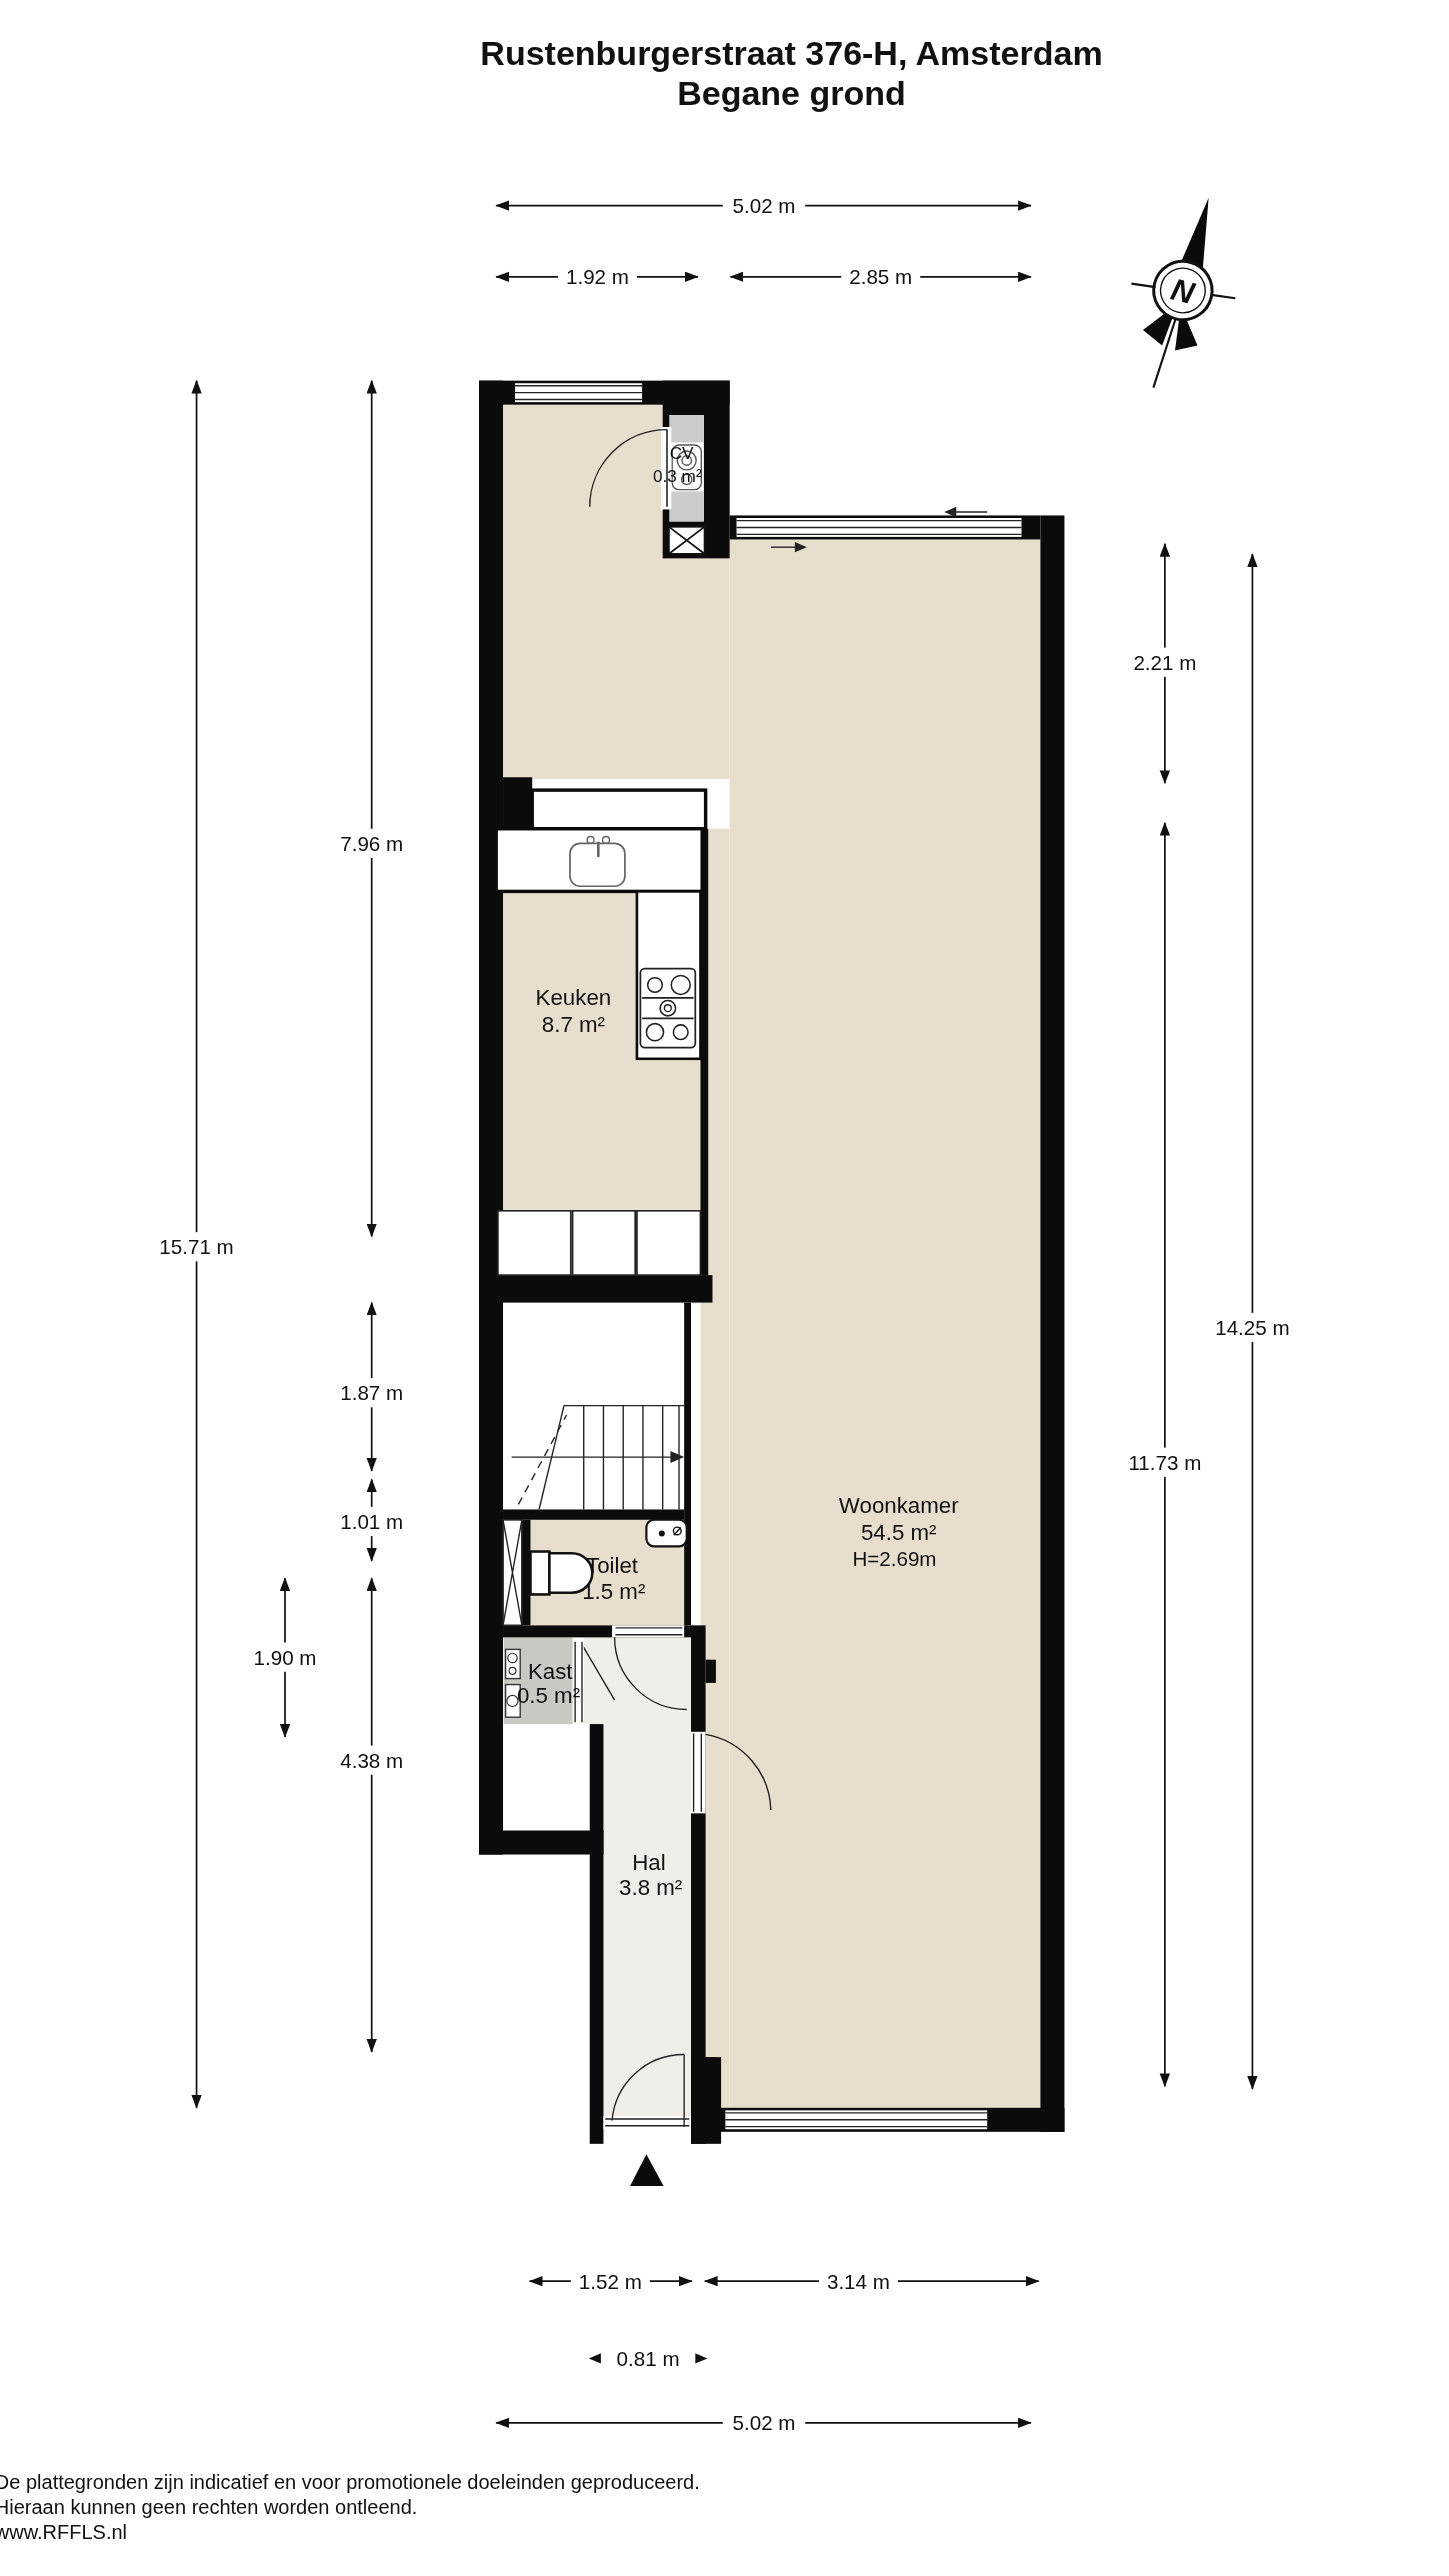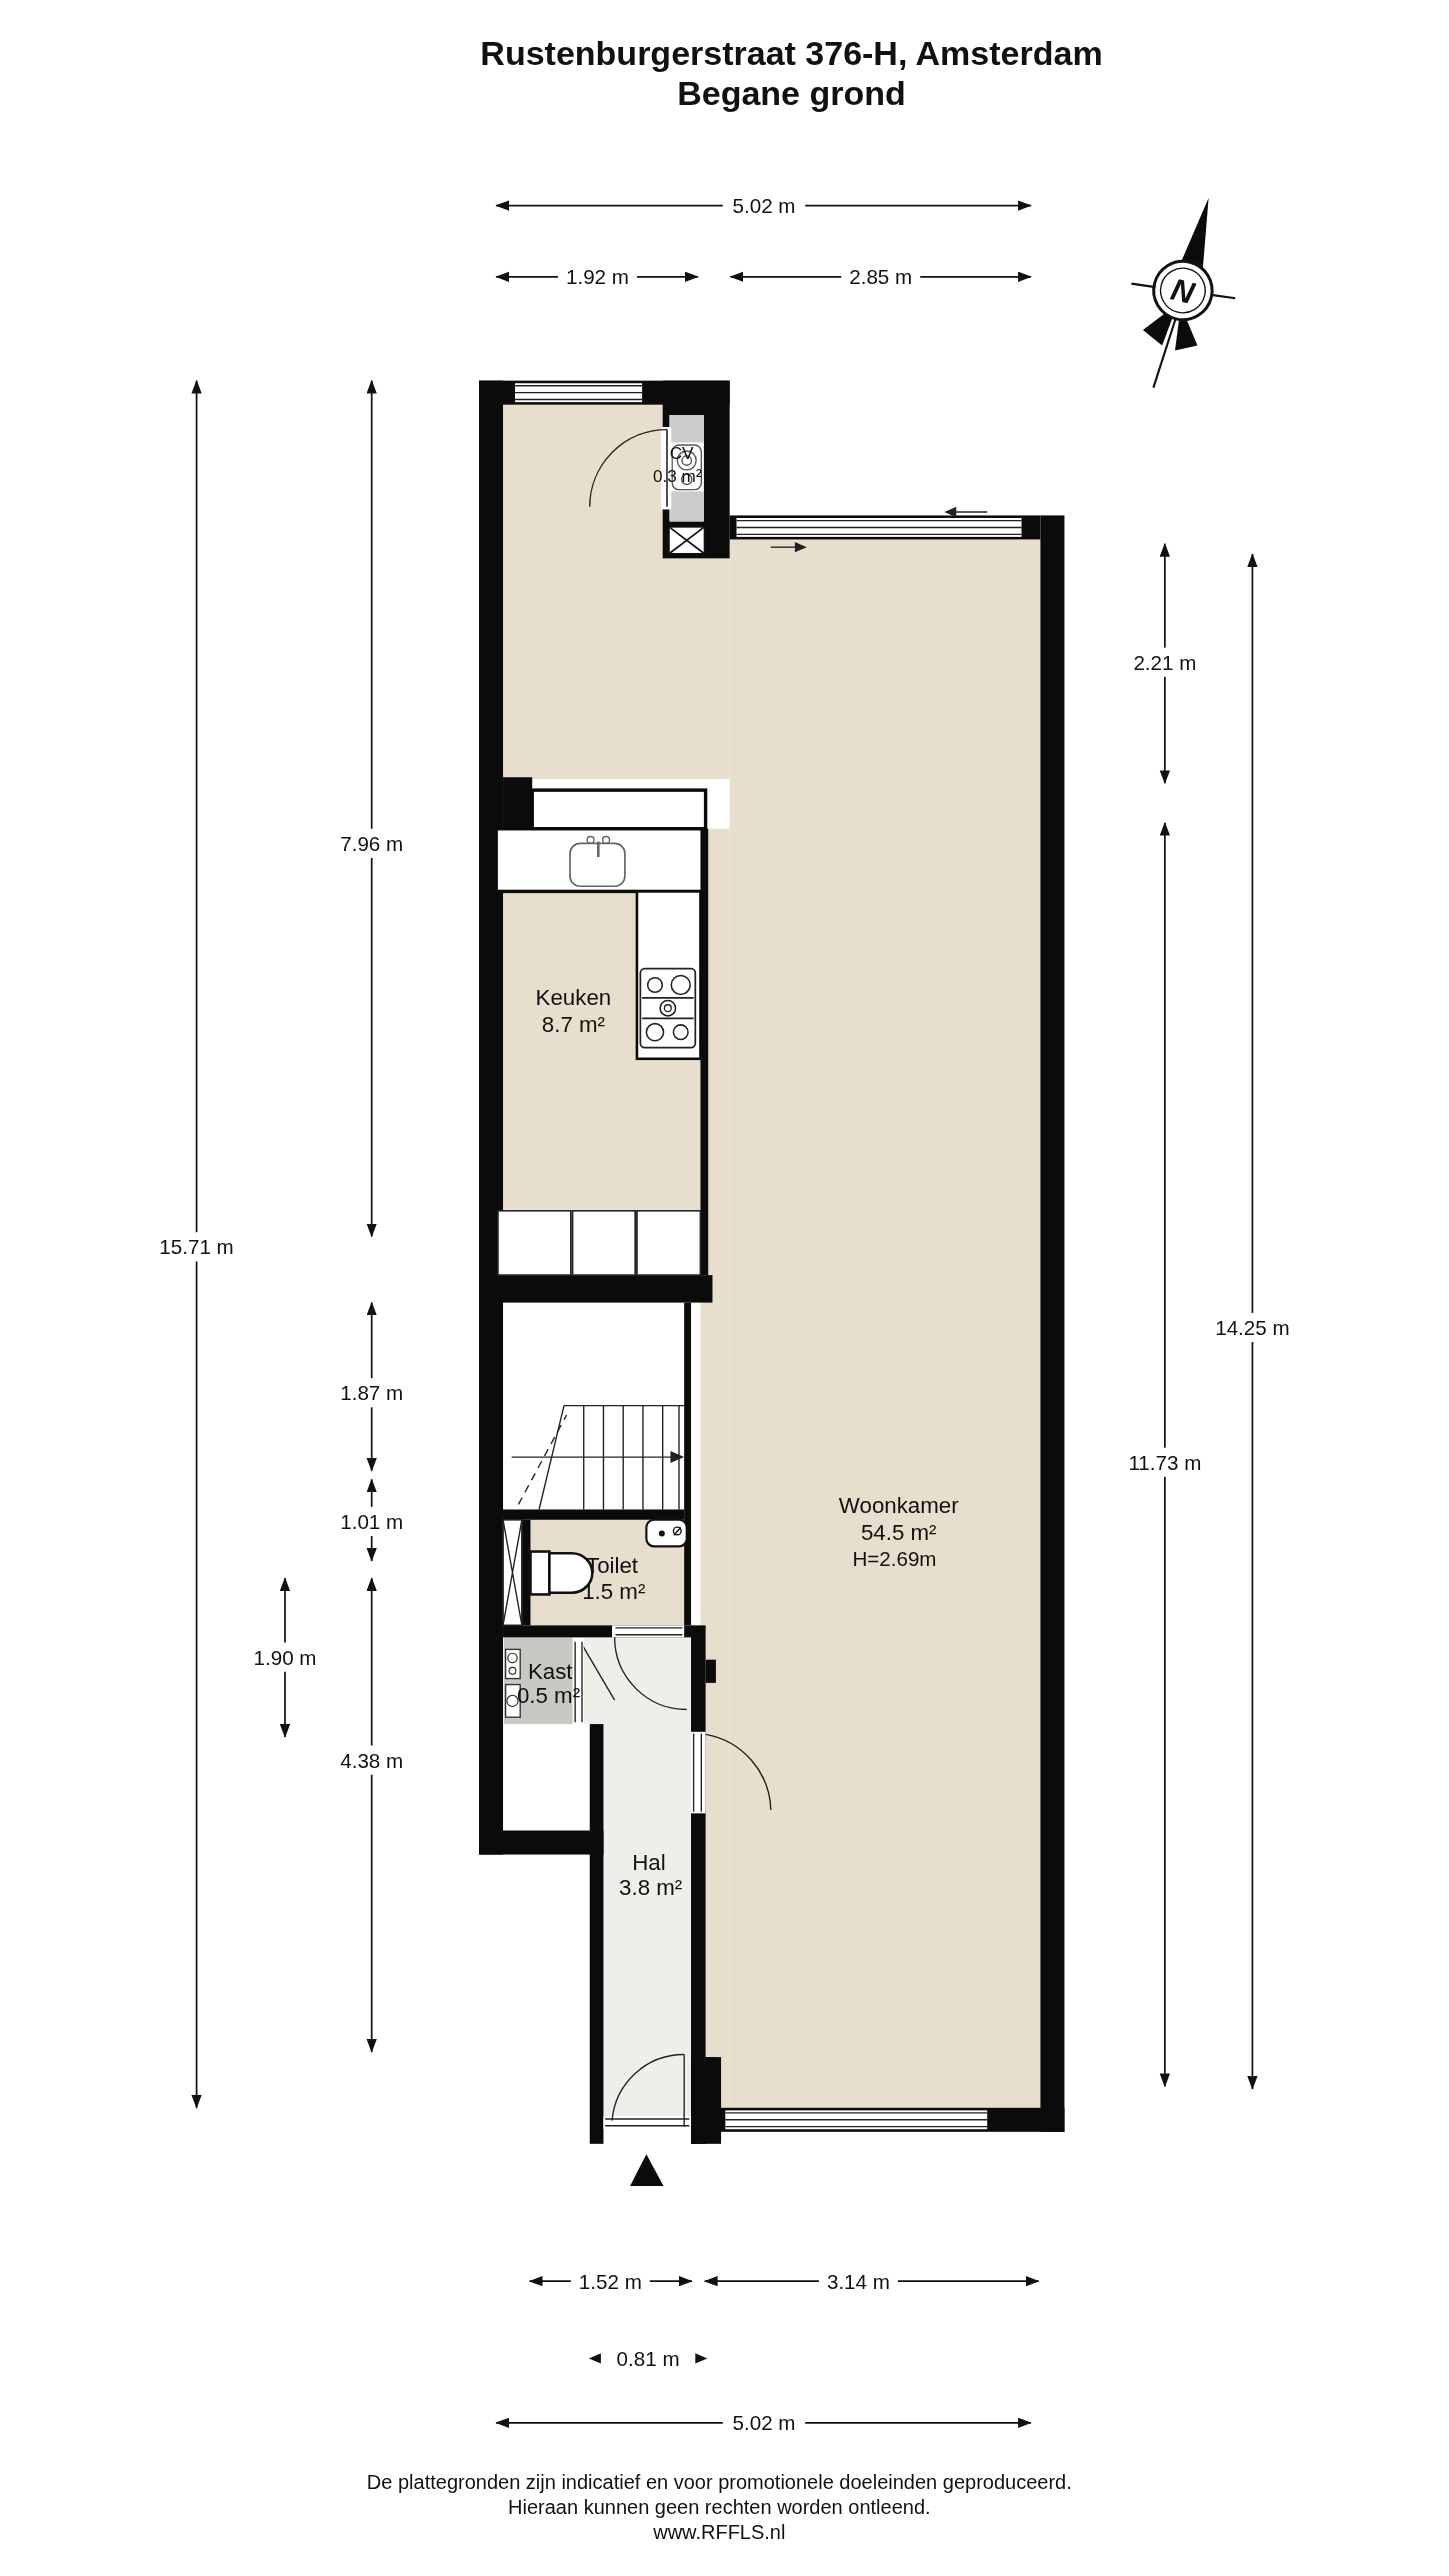--- a/index.html
+++ b/index.html
@@ -1,21 +1,21 @@
 <!DOCTYPE html>
 <html style="font-size:13.7px"><head>
 <meta charset="utf-8">
 <style>
   html,body{margin:0;padding:0;background:#ffffff;}
   .page{position:relative;width:1449px;height:2576px;background:#fff;overflow:hidden;
         font-family:"Liberation Sans","DejaVu Sans",sans-serif;color:#111;}
   .title-wrap{position:absolute;top:33px;left:0;width:1449px;text-align:center;}
   .title-line{font-size:34px;font-weight:bold;line-height:40px;color:#111;
               position:relative;left:67px;white-space:nowrap;}
-  .footer-wrap{position:absolute;top:2470px;left:0;width:1449px;text-align:center;}
+  .footer-wrap{position:absolute;top:2470px;left:0;width:1449px;}
   .footer-line{font-size:20px;line-height:25px;color:#111;position:relative;left:-5.2px;white-space:nowrap;}
   svg{position:absolute;top:0;left:0;}
   svg text{font-family:"Liberation Sans","DejaVu Sans",sans-serif;fill:#111;}
   .roomlabel{font-size:26px;}
   .roomsub{font-size:24px;}
   .cvlabel{font-size:20px;}
   .dim{font-size:24px;}
   .wall{fill:#0b0b0b;}
   .beige{fill:#e7decd;}
   .lite{fill:#efeee9;}

